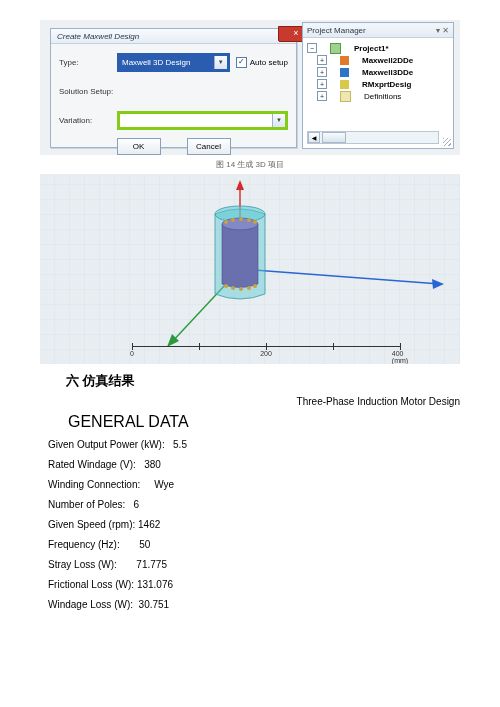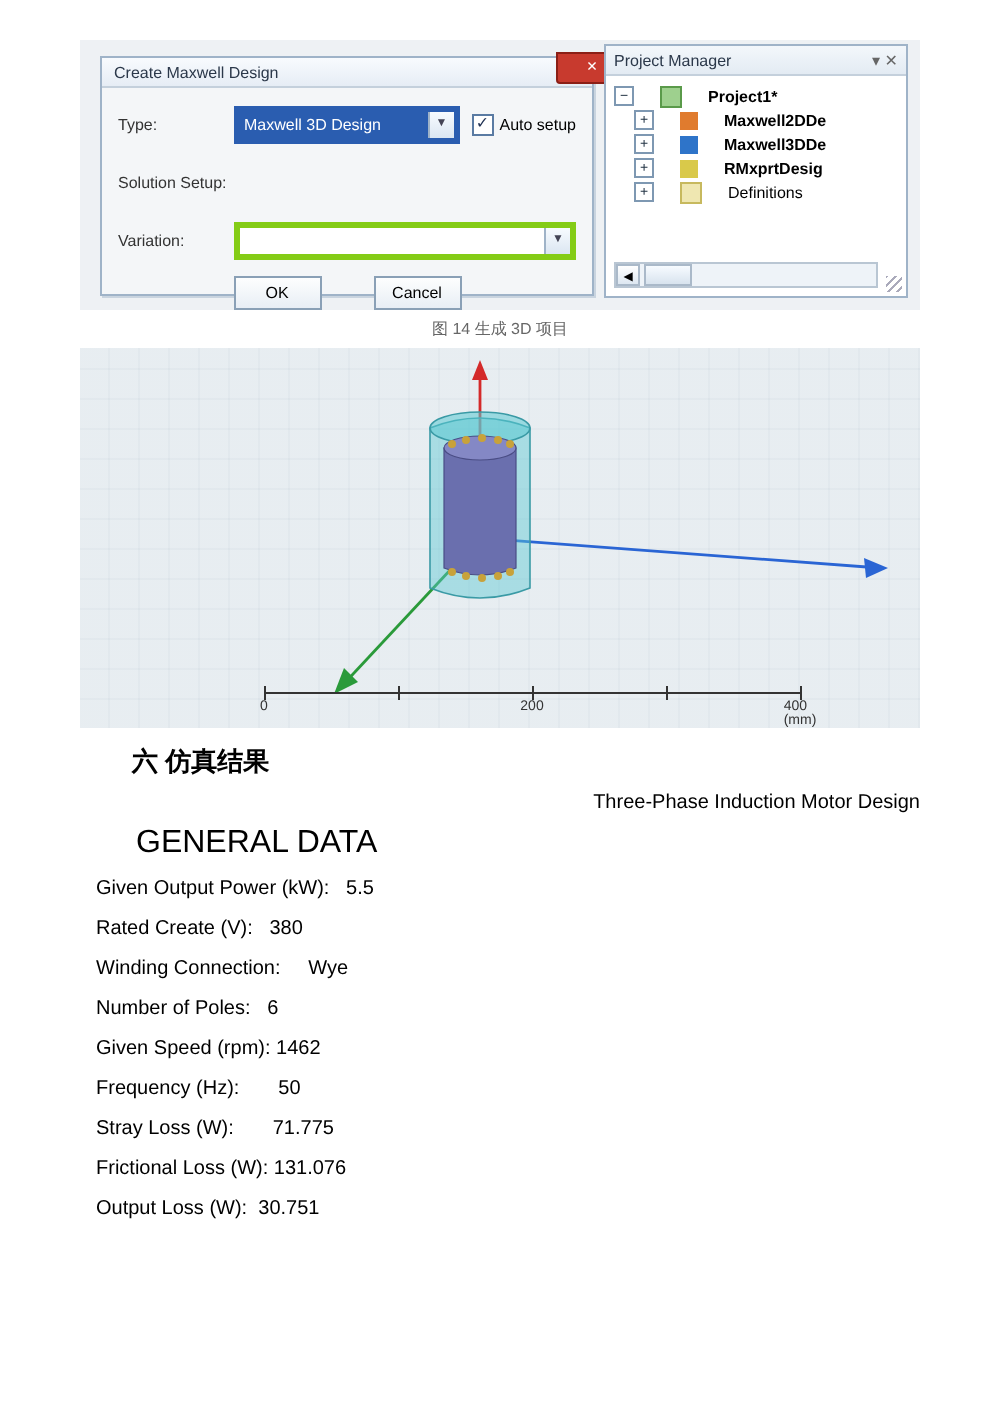--- a/index.html
+++ b/index.html
@@ -34,20 +34,21 @@
   }
   .dlg-title {
     height: 14px;
     padding: 0 6px;
     font-size: 8px;
     color: #2b384a;
     background: linear-gradient(#f8fbfe,#e6edf5);
     border-bottom: 1px solid #c4d0dc;
     display: flex;
     align-items: center;
+    font-style: italic;
   }
   .dlg-body { padding: 6px 8px 4px 8px; }
   .row {
     display: flex;
     align-items: center;
     margin-bottom: 5px;
     height: 24px;
   }
   .lbl { width: 58px; font-size: 8px; color: #333; }
   .combo {
@@ -313,21 +314,21 @@
   <div class="center-title">Three-Phase Induction Motor Design</div>
 
   <div class="subhead">GENERAL DATA</div>
 
   <div id="rows">
       <div class="kv">
         <span class="k">Given Output Power (kW):</span>
         <span class="v">   5.5</span>
       </div>
       <div class="kv">
-        <span class="k">Rated Create (V):</span>
+        <span class="k">Rated Windage (V):</span>
         <span class="v">   380</span>
       </div>
       <div class="kv">
         <span class="k">Winding Connection:</span>
         <span class="v">     Wye</span>
       </div>
       <div class="kv">
         <span class="k">Number of Poles:</span>
         <span class="v">   6</span>
       </div>
@@ -341,17 +342,17 @@
       </div>
       <div class="kv">
         <span class="k">Stray Loss (W):</span>
         <span class="v">       71.775</span>
       </div>
       <div class="kv">
         <span class="k">Frictional Loss (W):</span>
         <span class="v"> 131.076</span>
       </div>
       <div class="kv">
-        <span class="k">Output Loss (W):</span>
+        <span class="k">Windage Loss (W):</span>
         <span class="v">  30.751</span>
       </div>
     </div>
 </div>
 
 </body></html>

